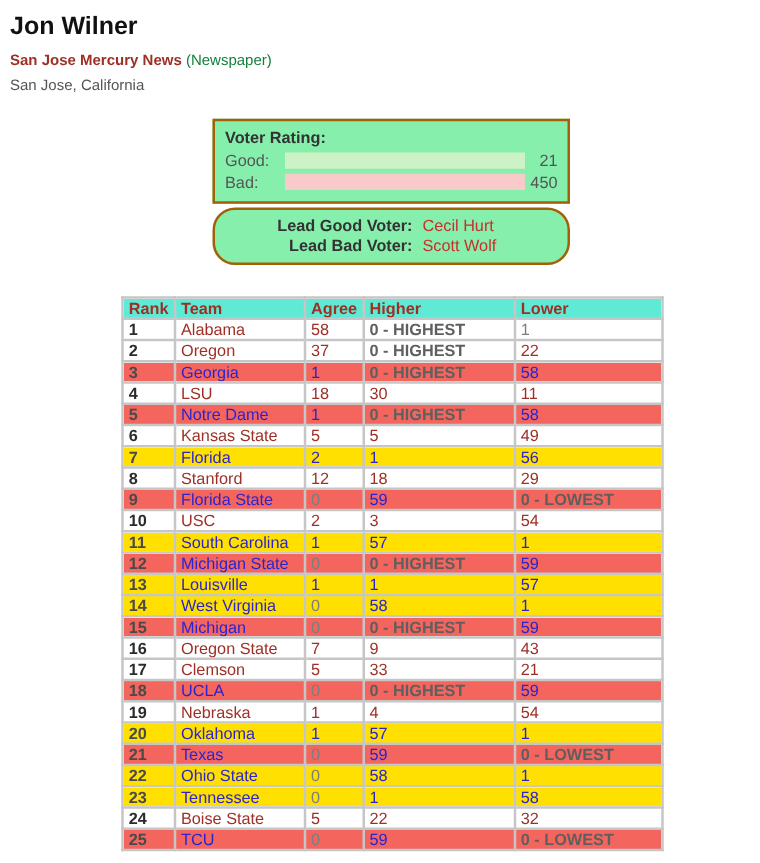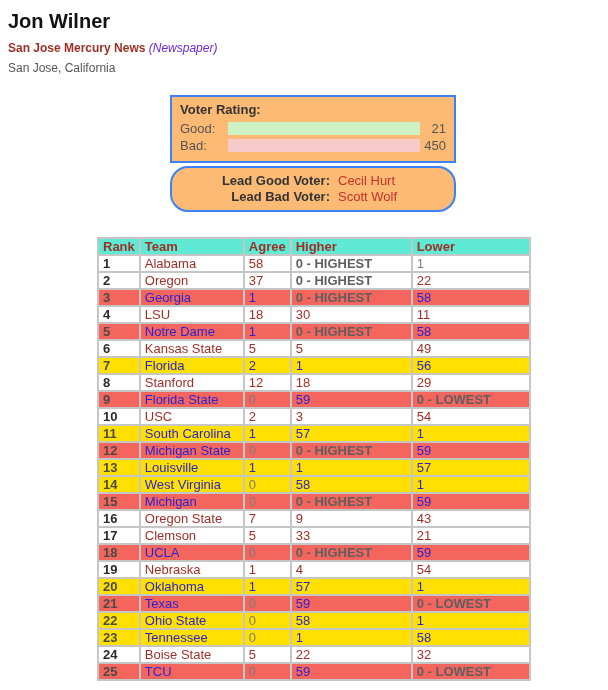--- a/index.html
+++ b/index.html
@@ -9,26 +9,26 @@
     padding:8px;
     font-family:"Liberation Sans", sans-serif;
     color:#333;
     position:relative;
   }
 
   
   .profile-name { font-size:20px; font-weight:bold; color:#111; margin:2px 0 8px 0; }
   .profile-outlet { font-size:12px; margin:0 0 6px 0; }
   .outlet-link { font-weight:bold; color:var(--link-dark-red,#9e2f26); cursor:pointer; }
-  .outlet-type { color:#6d28d9;font-style:italic; }
+  .outlet-type { color:#15803d; }
   .profile-location { font-size:12px; color:#555; margin:0; }
 
   
   .voter-box { width:286px; margin:20px 0 0 162px; font-size:13px; }
-  .vbox-section { border:2px solid #3b82f6; background:#fdba74; }
+  .vbox-section { border:2px solid #a16207; background:#86efac; }
   .vbox-rating { padding:5px 8px 7px 8px; }
   .vbox-title { font-weight:bold; color:#333; margin-bottom:3px; }
   .bar-row { display:flex; align-items:center; height:17px; }
   .bar-label { width:48px; color:#555; }
   .bar-track { width:192px; height:13px; position:relative; }
   .bar-track.good { background:var(--good-track,#cdf2c6); }
   .bar-track.bad  { background:var(--bad-track,#f9caca); }
   .bar-fill { height:100%; width:0; }
   .bar-fill.good { background:var(--good-fill,#2fd40b); }
   .bar-fill.bad  { background:var(--bad-fill,#fc100a); }

